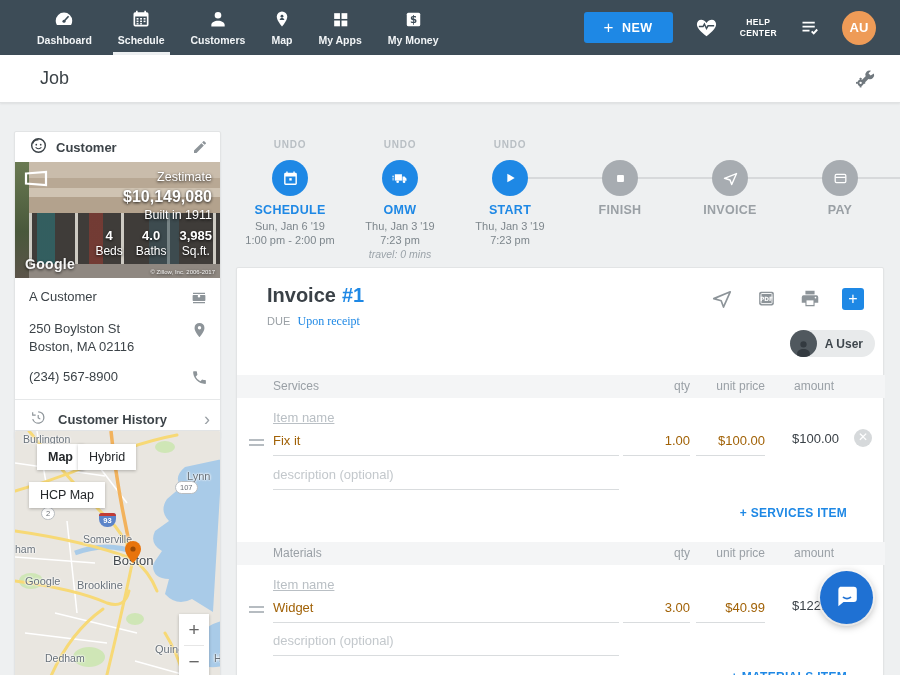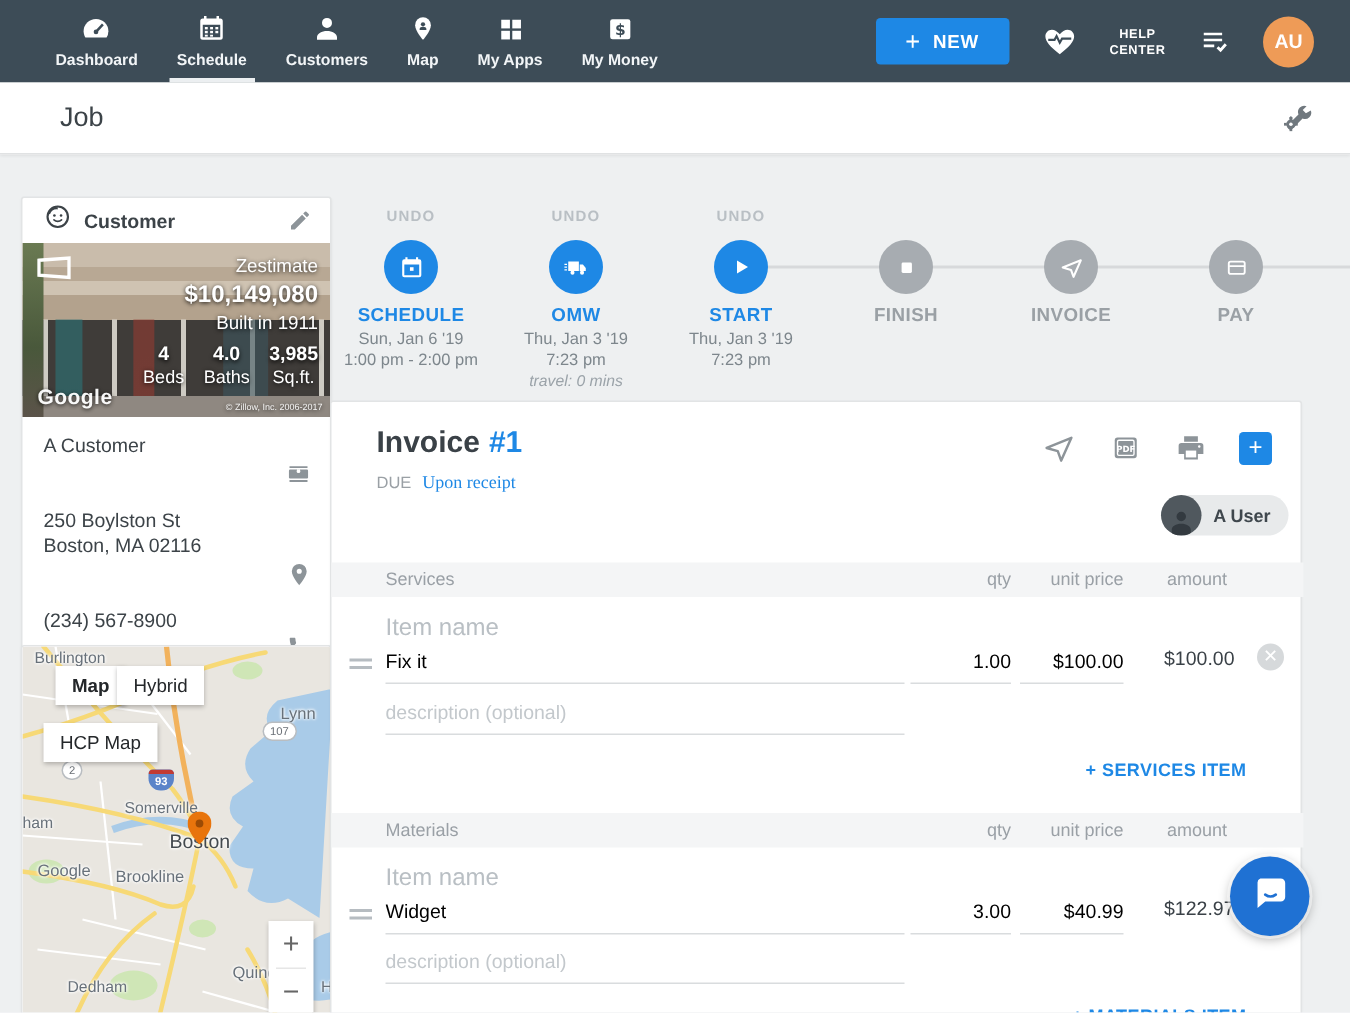--- a/index.html
+++ b/index.html
@@ -58,21 +58,21 @@
   .zes .z1 { font-size:12.5px; }
   .zes .z2 { font-size:16px; font-weight:bold; }
   .zes .z3 { font-size:12.5px; }
   .stats { right:8px; top:66px; display:flex; gap:13px; }
   .stat { text-align:center; }
   .stat .v { font-size:13px; font-weight:bold; }
   .stat .l { font-size:12px; margin-top:1px; }
   .google { left:10px; bottom:6px; font-size:14px; font-weight:bold; letter-spacing:.3px; opacity:.95; }
   .copyr { right:5px; bottom:3px; font-size:6px; opacity:.9; }
   .cust-info { padding:10px 12px 0 14px; }
-  .crow { display:flex; align-items:flex-start; margin-bottom:13px;flex-direction:column; }
+  .crow { display:flex; align-items:flex-start; margin-bottom:13px; }
   .crow .txt { font-size:13px; color:#3c4348; line-height:1.35; }
   .crow .ric { margin-left:auto; display:flex; padding-top:1px; }
   .cdivider { height:1px; background:#e6e8e9; margin:2px 0 0; }
   .hist { display:flex; align-items:center; height:38px; padding:0 10px 0 14px; cursor:pointer; }
   .hist .txt { font-size:13px; font-weight:bold; color:#3c4348; margin-left:12px; }
   .hist .chev { margin-left:auto; color:#9aa0a5; font-size:18px; line-height:1; }
 
   
   .mapc { position:absolute; left:14px; top:327px; width:207px; height:260px; overflow:hidden; }
   .mapwrap { position:relative; width:207px; height:260px; }
@@ -87,21 +87,21 @@
   .mbtn { position:absolute; background:#fff; box-shadow:0 1px 3px rgba(0,0,0,.25); font-size:12.5px;
     color:#24272a; padding:6px 11px; cursor:pointer; }
   .mbtn.bold { font-weight:bold; }
   .zoomctl { position:absolute; right:13px; top:183px; width:30px; background:#fff;
     box-shadow:0 1px 3px rgba(0,0,0,.25); text-align:center; }
   .zoomctl .zi { font-size:19px; color:#666; height:31px; line-height:31px; cursor:pointer; }
   .zoomctl .zdiv { height:1px; background:#e6e6e6; margin:0 5px; }
   .mpin { position:absolute; }
 
   
-  .main { position:absolute; left:220px; top:0; width:664px; height:480px; }
+  .main { position:absolute; left:236px; top:0; width:664px; height:480px; }
   .tl-line { position:absolute; left:290px; top:74px; width:550px; height:2px; background:#d7d9db; }
   .step { position:absolute; top:0; width:110px; text-align:center; }
   .step .undo { position:absolute; top:36px; width:100%; font-size:10px; font-weight:bold;
     letter-spacing:.8px; color:#b9bfc4; cursor:pointer; }
   .step .circ { position:absolute; top:57px; left:50%; margin-left:-18px; width:36px; height:36px;
     border-radius:50%; display:flex; align-items:center; justify-content:center; cursor:pointer; }
   .step.done .circ { background:#1e88e5; }
   .step.todo .circ { background:#a7acb1; }
   .step .slabel { position:absolute; top:100px; width:100%; font-size:12.5px; font-weight:bold; letter-spacing:.3px; }
   .step.done .slabel { color:#1e88e5; }
@@ -128,23 +128,23 @@
   .chip .cname { font-size:12px; color:#3f474d; margin-left:8px;font-weight:bold; }
 
   .strip { position:absolute; left:0; width:648px; height:23px; background:#f4f5f6; font-size:12px; color:#9aa0a6; }
   .strip .sname { position:absolute; left:36px; line-height:23px; }
   .strip .c1 { position:absolute; left:386px; width:67px; text-align:right; line-height:23px; }
   .strip .c2 { position:absolute; left:459px; width:69px; text-align:right; line-height:23px; }
   .strip .c3 { position:absolute; left:512px; width:85px; text-align:right; line-height:23px; }
 
   .handle { position:absolute; left:12px; width:15px; cursor:grab; }
   .handle i { display:block; height:2px; background:#b6bcc1; margin:3px 0; }
-  .ilabel { position:absolute; left:36px; font-size:16px; color:#b9bfc4; }
+  .ilabel { position:absolute; left:36px; font-size:13px; color:#b9bfc4;text-decoration:underline; }
   .fld { border:none; outline:none; border-bottom:1px solid #d9dcde; background:transparent;
-    font-family:inherit; font-size:13px; color:#000000; position:absolute; height:30px; }
+    font-family:inherit; font-size:13px; color:#a16207; position:absolute; height:30px; }
   .fld::placeholder { color:#c3c8cc; }
   .fname { left:36px; width:346px; }
   .fqty { left:386px; width:67px; text-align:right; }
   .funit { left:459px; width:69px; text-align:right; }
   .amt { position:absolute; left:512px; width:90px; text-align:right; font-size:13px; color:#3a4147; }
   .xbtn { position:absolute; left:617px; width:18px; height:18px; border-radius:50%; background:#d6d9db;
     color:#fff; font-size:12px; line-height:17px; text-align:center; cursor:pointer; }
   .addlink { position:absolute; right:36px; font-size:12px; font-weight:bold; letter-spacing:.3px;
     color:#1e88e5; cursor:pointer; }
 

